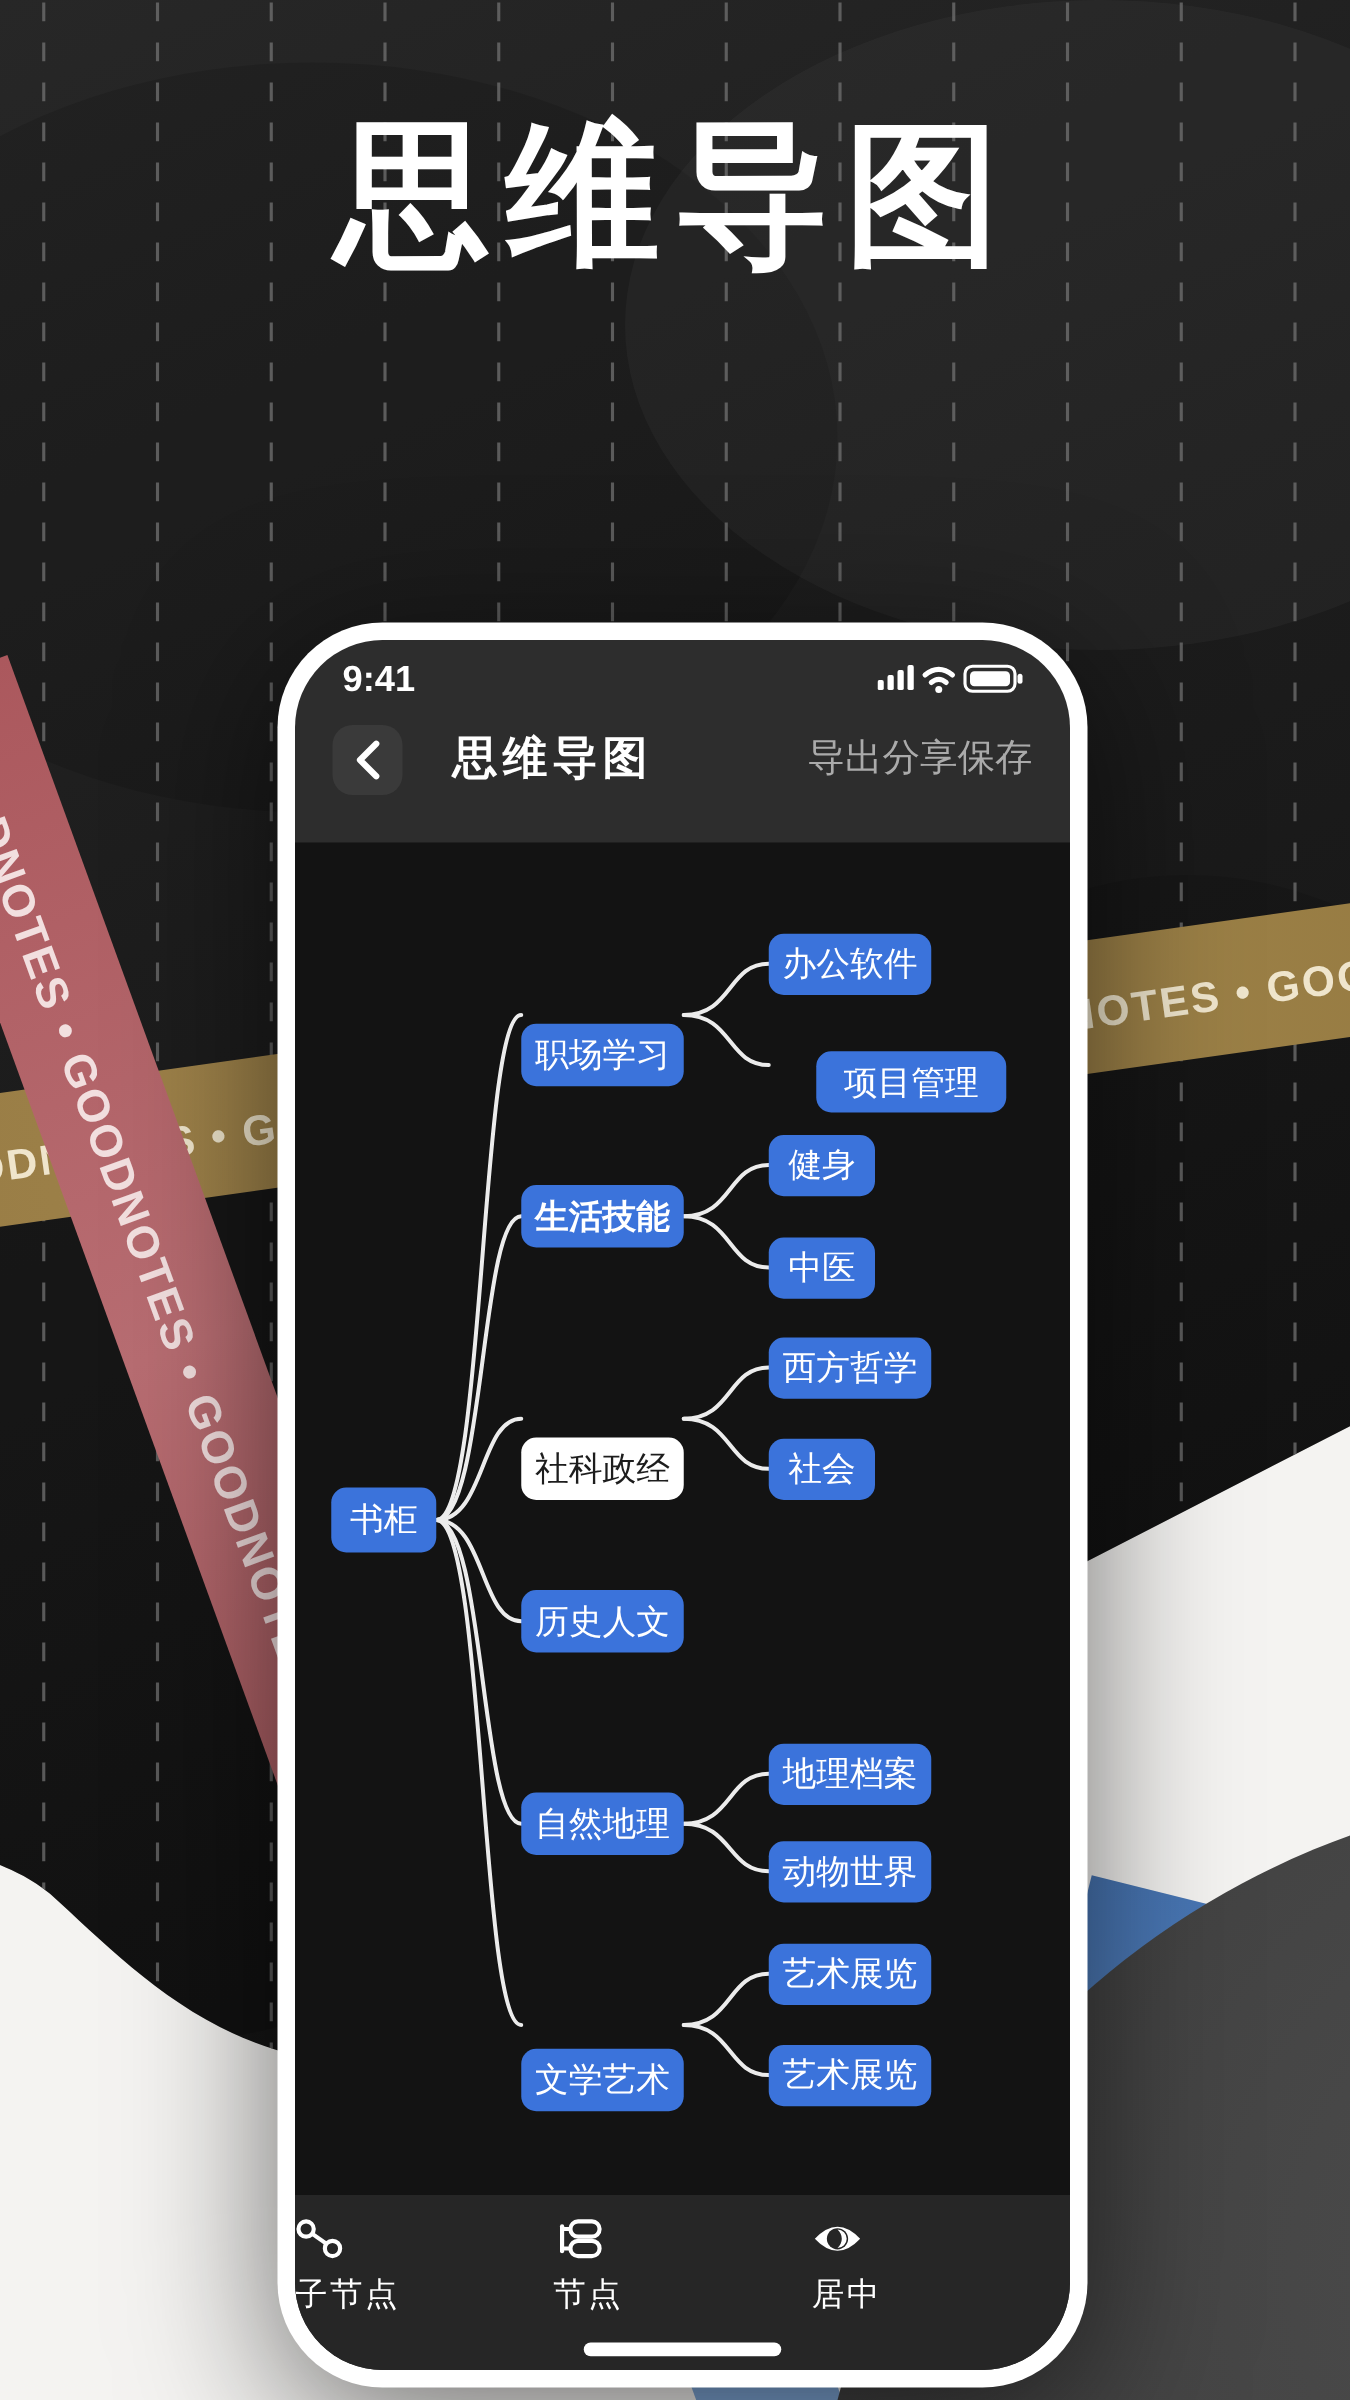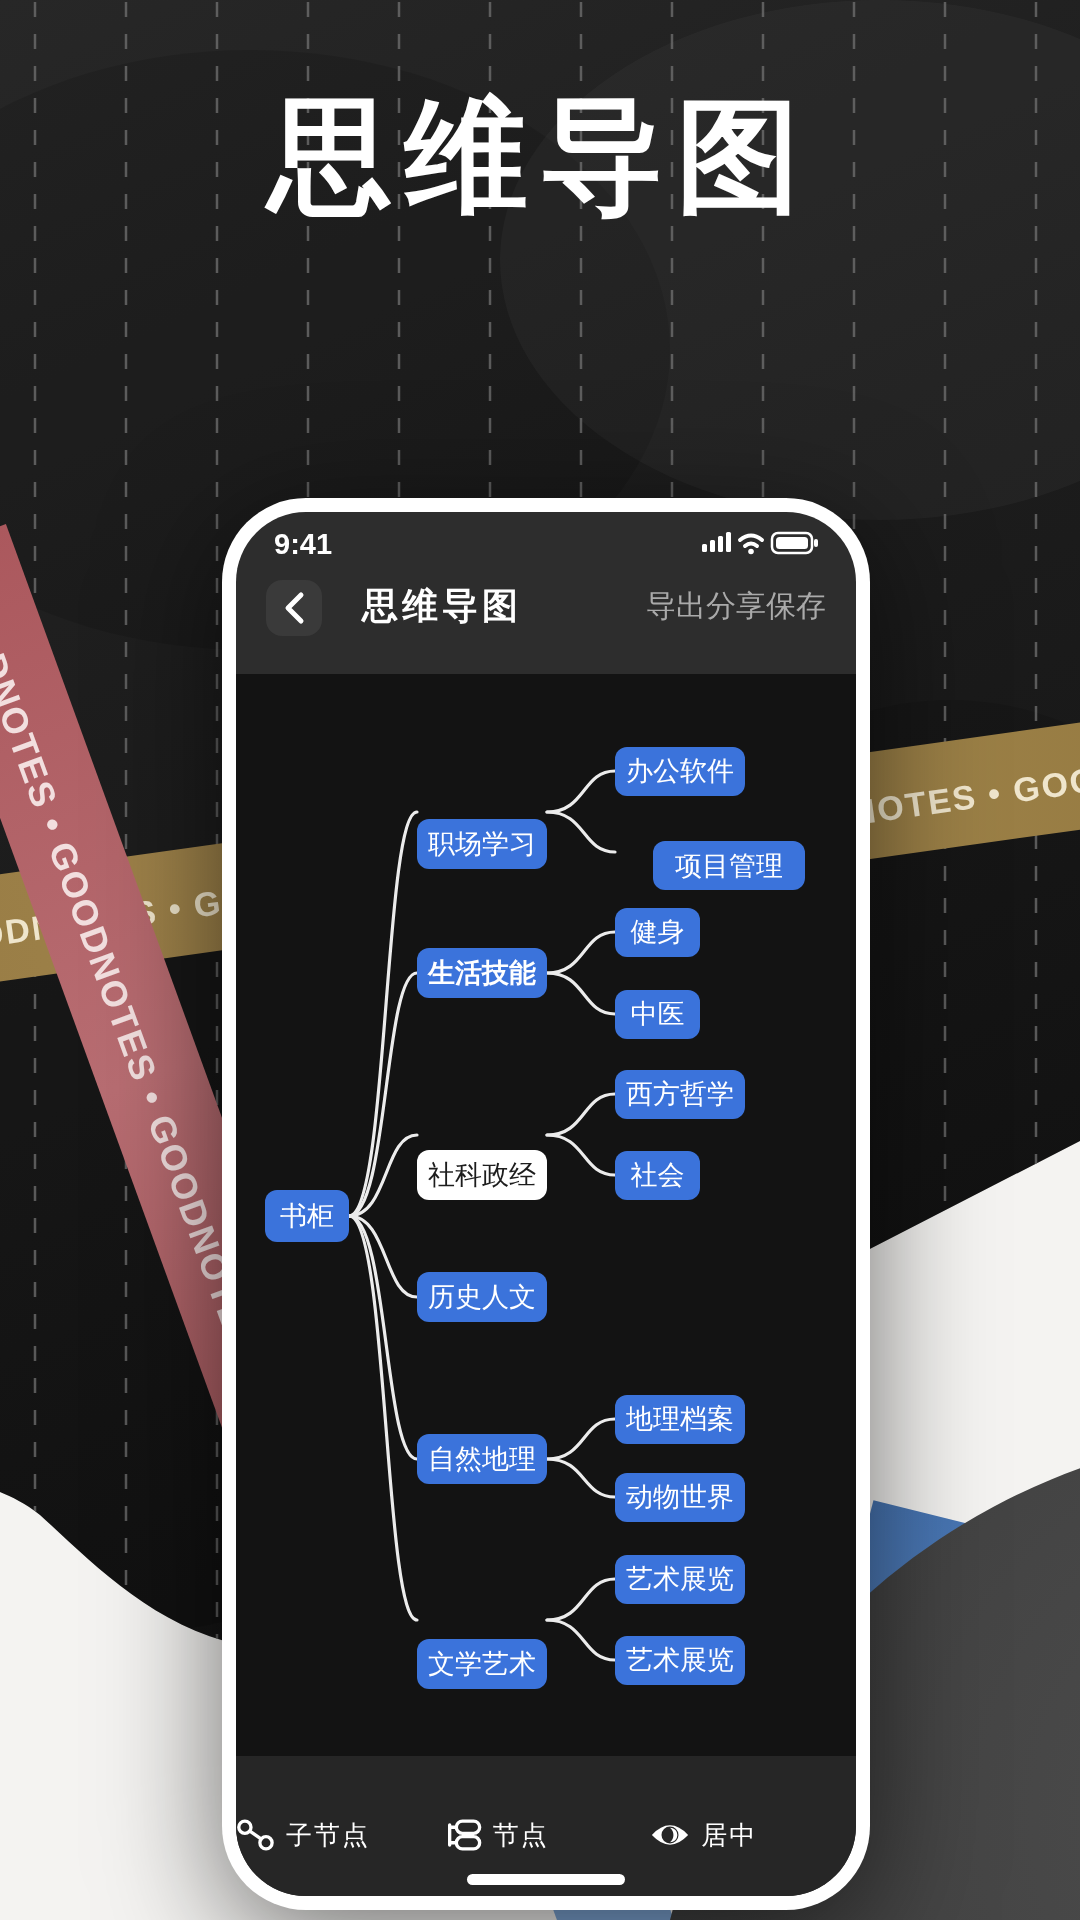--- a/index.html
+++ b/index.html
@@ -24,21 +24,21 @@
   .nav-title{position:absolute;left:126px;top:12px;font-size:36px;font-weight:700;color:#fff;letter-spacing:4px;}
   .nav-actions{position:absolute;right:30px;top:16px;display:flex;}
   .nav-action{font-size:30px;color:#aaaaaa;}
   .canvas{position:absolute;left:0;top:162px;width:620px;height:1082px;background:#131313;}
   .canvas svg{position:absolute;left:0;top:0;}
   .mm-node{position:absolute;display:flex;align-items:center;justify-content:center;
            font-size:27px;color:#fff;background:#3b73db;border-radius:12px;box-sizing:border-box;}
   .mm-node.selected{background:#ffffff;color:#1d1d1d;margin-top:40px;}
   .toolbar{position:absolute;left:0;top:1244px;width:620px;height:140px;background:#262626;
            display:grid;grid-template-columns:1fr 1fr 1fr;}
-  .tool-item{display:flex;flex-direction:row;align-items:center;justify-content:flex-start;
+  .tool-item{display:flex;flex-direction:column;align-items:flex-start;justify-content:flex-start;
              padding-top:18px;color:#fff;gap:10px;}
   .tool-label{font-size:26px;letter-spacing:2px;}
   .home-indicator{position:absolute;left:231px;top:1362px;width:158px;height:11px;background:#fff;
                   border-radius:6px;z-index:2;}
 </style>
 </head>
 <body>
 
 <div class="stage">
 

